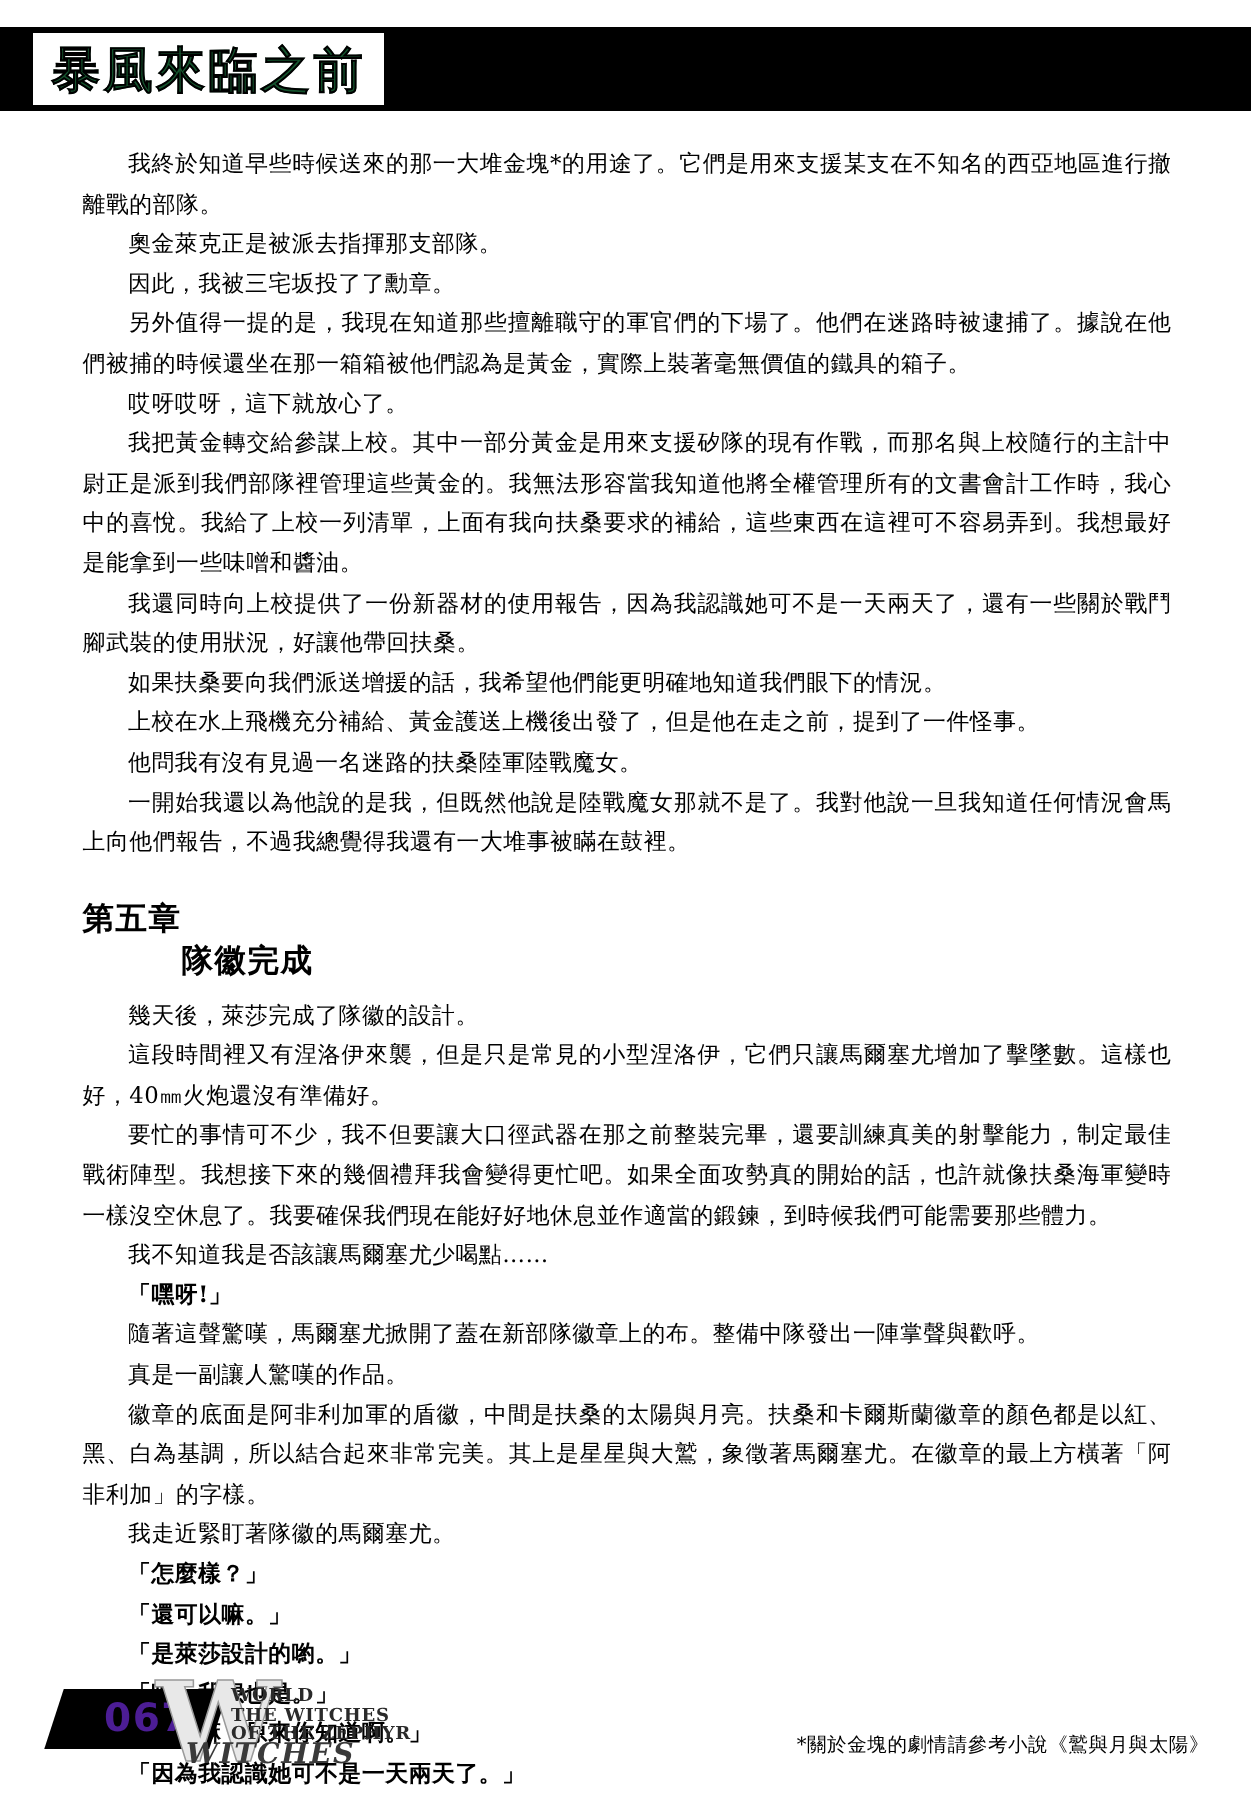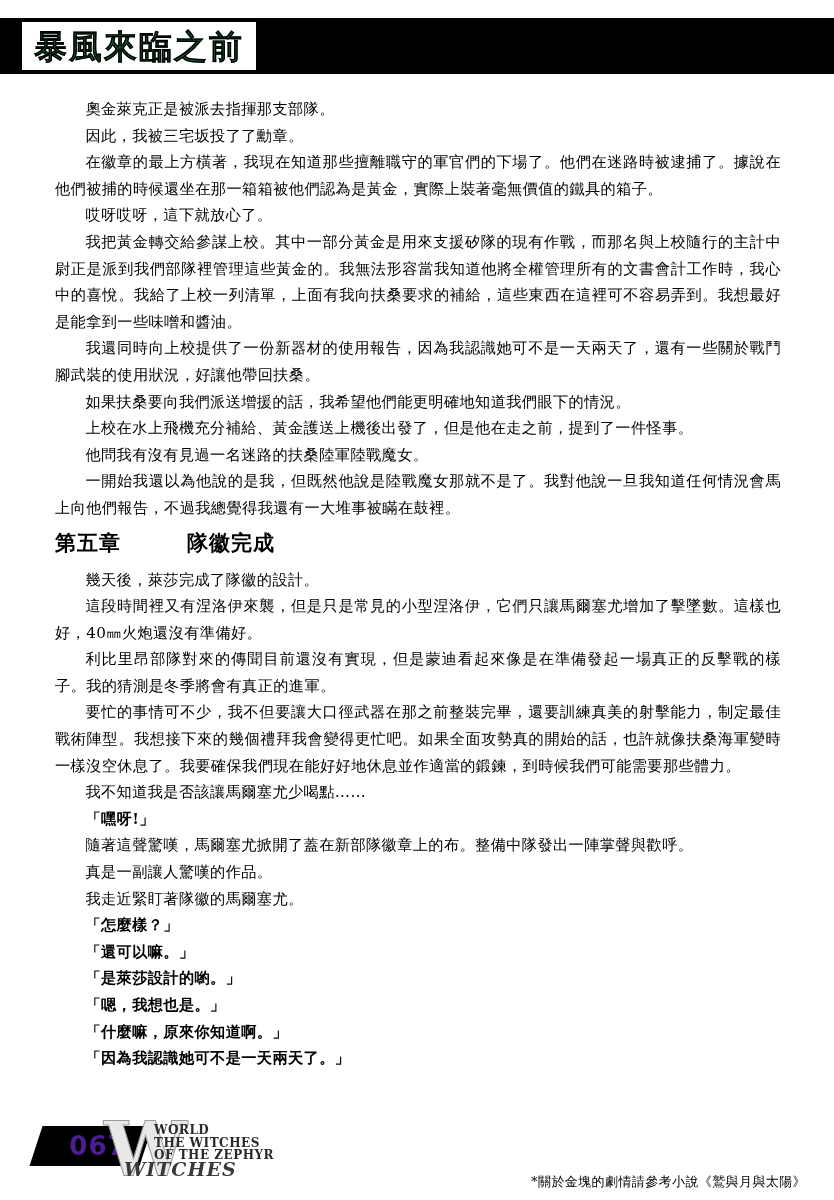--- a/index.html
+++ b/index.html
@@ -67,21 +67,22 @@
     line-height: 26.6px;
     text-indent: 2em;
     letter-spacing: 0.4px;
     font-weight: bold;
   }
 
   
   .chapter-heading {
     display: flex;
     align-items: flex-start;
-    margin: 7px 0 10px 0;
+    margin: 23px 0 10px 0;
+    flex-direction: column;
   }
   .chapter-num {
     font-family: "DejaVu Sans", "Liberation Sans", sans-serif;
     font-weight: bold;
     font-size: 21px;
     letter-spacing: 1px;
   }
   .chapter-name {
     font-family: "DejaVu Sans", "Liberation Sans", sans-serif;
     font-weight: bold;
@@ -159,63 +160,64 @@
     font-family: "DejaVu Serif", "Liberation Serif", serif;
     font-size: 19px;
     font-weight: bold;
     color: #3a3a3a;
     letter-spacing: 1px;
     font-style: italic;
   }
   .footnote {
     position: absolute;
     right: 28px;
-    bottom: 9px;
+    bottom: 28px;
     font-size: 13px;
     letter-spacing: 0.4px;
     color: #000000;
   }
 </style>
 </head>
 <body>
 
 <div class="header-band">
   <div class="title-plate">
     <span class="header-title">暴風來臨之前</span>
   </div>
 </div>
 
 <div class="page-body">
 
+  <p class="para">我終於知道早些時候送來的那一大堆金塊*的用途了。它們是用來支援某支在不知名的西亞地區進行撤離戰的部隊。</p>
   <p class="para">奧金萊克正是被派去指揮那支部隊。</p>
   <p class="para">因此，我被三宅坂投了了勳章。</p>
-  <p class="para">在徽章的最上方橫著，我現在知道那些擅離職守的軍官們的下場了。他們在迷路時被逮捕了。據說在他們被捕的時候還坐在那一箱箱被他們認為是黃金，實際上裝著毫無價值的鐵具的箱子。</p>
+  <p class="para">另外值得一提的是，我現在知道那些擅離職守的軍官們的下場了。他們在迷路時被逮捕了。據說在他們被捕的時候還坐在那一箱箱被他們認為是黃金，實際上裝著毫無價值的鐵具的箱子。</p>
   <p class="para">哎呀哎呀，這下就放心了。</p>
   <p class="para">我把黃金轉交給參謀上校。其中一部分黃金是用來支援矽隊的現有作戰，而那名與上校隨行的主計中尉正是派到我們部隊裡管理這些黃金的。我無法形容當我知道他將全權管理所有的文書會計工作時，我心中的喜悅。我給了上校一列清單，上面有我向扶桑要求的補給，這些東西在這裡可不容易弄到。我想最好是能拿到一些味噌和醬油。</p>
   <p class="para">我還同時向上校提供了一份新器材的使用報告，因為我認識她可不是一天兩天了，還有一些關於戰鬥腳武裝的使用狀況，好讓他帶回扶桑。</p>
   <p class="para">如果扶桑要向我們派送增援的話，我希望他們能更明確地知道我們眼下的情況。</p>
   <p class="para">上校在水上飛機充分補給、黃金護送上機後出發了，但是他在走之前，提到了一件怪事。</p>
   <p class="para">他問我有沒有見過一名迷路的扶桑陸軍陸戰魔女。</p>
   <p class="para">一開始我還以為他說的是我，但既然他說是陸戰魔女那就不是了。我對他說一旦我知道任何情況會馬上向他們報告，不過我總覺得我還有一大堆事被瞞在鼓裡。</p>
 
   <div class="chapter-heading">
     <span class="chapter-num">第五章</span>
     <span class="chapter-name">隊徽完成</span>
   </div>
 
   <p class="para">幾天後，萊莎完成了隊徽的設計。</p>
   <p class="para">這段時間裡又有涅洛伊來襲，但是只是常見的小型涅洛伊，它們只讓馬爾塞尤增加了擊墜數。這樣也好，40㎜火炮還沒有準備好。</p>
-  <p class="para">利比里昂部隊對來的傳聞目前還沒有實現，但是蒙迪看起來像是在準備發起一場真正的反擊戰的樣子。我的猜測是冬季將會有真正的進軍。</p>
   <p class="para">要忙的事情可不少，我不但要讓大口徑武器在那之前整裝完畢，還要訓練真美的射擊能力，制定最佳戰術陣型。我想接下來的幾個禮拜我會變得更忙吧。如果全面攻勢真的開始的話，也許就像扶桑海軍變時一樣沒空休息了。我要確保我們現在能好好地休息並作適當的鍛鍊，到時候我們可能需要那些體力。</p>
   <p class="para">我不知道我是否該讓馬爾塞尤少喝點……</p>
 
   <p class="quote">「嘿呀!」</p>
 
   <p class="para">隨著這聲驚嘆，馬爾塞尤掀開了蓋在新部隊徽章上的布。整備中隊發出一陣掌聲與歡呼。</p>
   <p class="para">真是一副讓人驚嘆的作品。</p>
+  <p class="para">徽章的底面是阿非利加軍的盾徽，中間是扶桑的太陽與月亮。扶桑和卡爾斯蘭徽章的顏色都是以紅、黑、白為基調，所以結合起來非常完美。其上是星星與大鷲，象徵著馬爾塞尤。在徽章的最上方橫著「阿非利加」的字樣。</p>
   <p class="para">我走近緊盯著隊徽的馬爾塞尤。</p>
 
   <p class="quote">「怎麼樣？」</p>
   <p class="quote">「還可以嘛。」</p>
   <p class="quote">「是萊莎設計的喲。」</p>
   <p class="quote">「嗯，我想也是。」</p>
   <p class="quote">「什麼嘛，原來你知道啊。」</p>
   <p class="quote">「因為我認識她可不是一天兩天了。」</p>
 
 </div>

